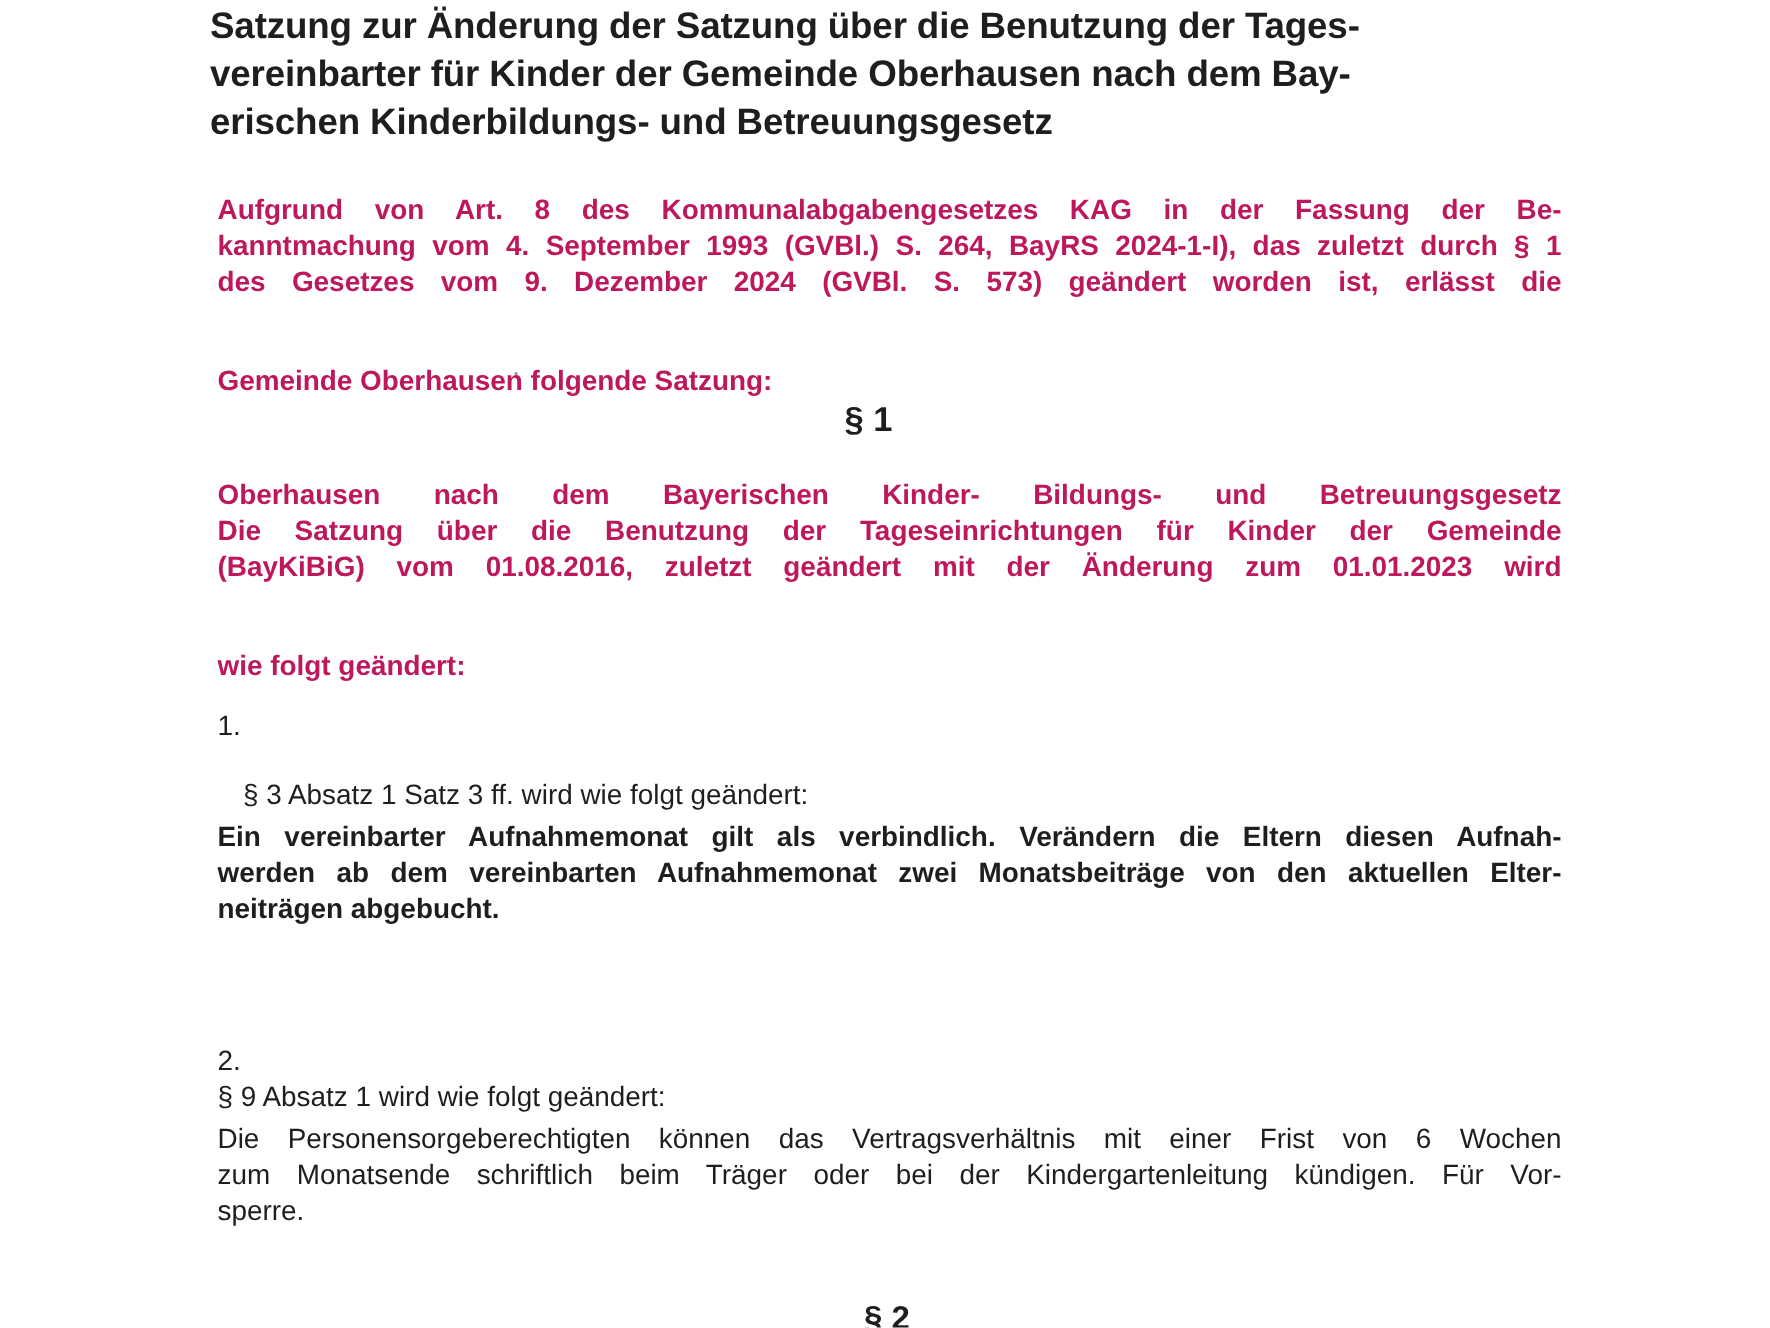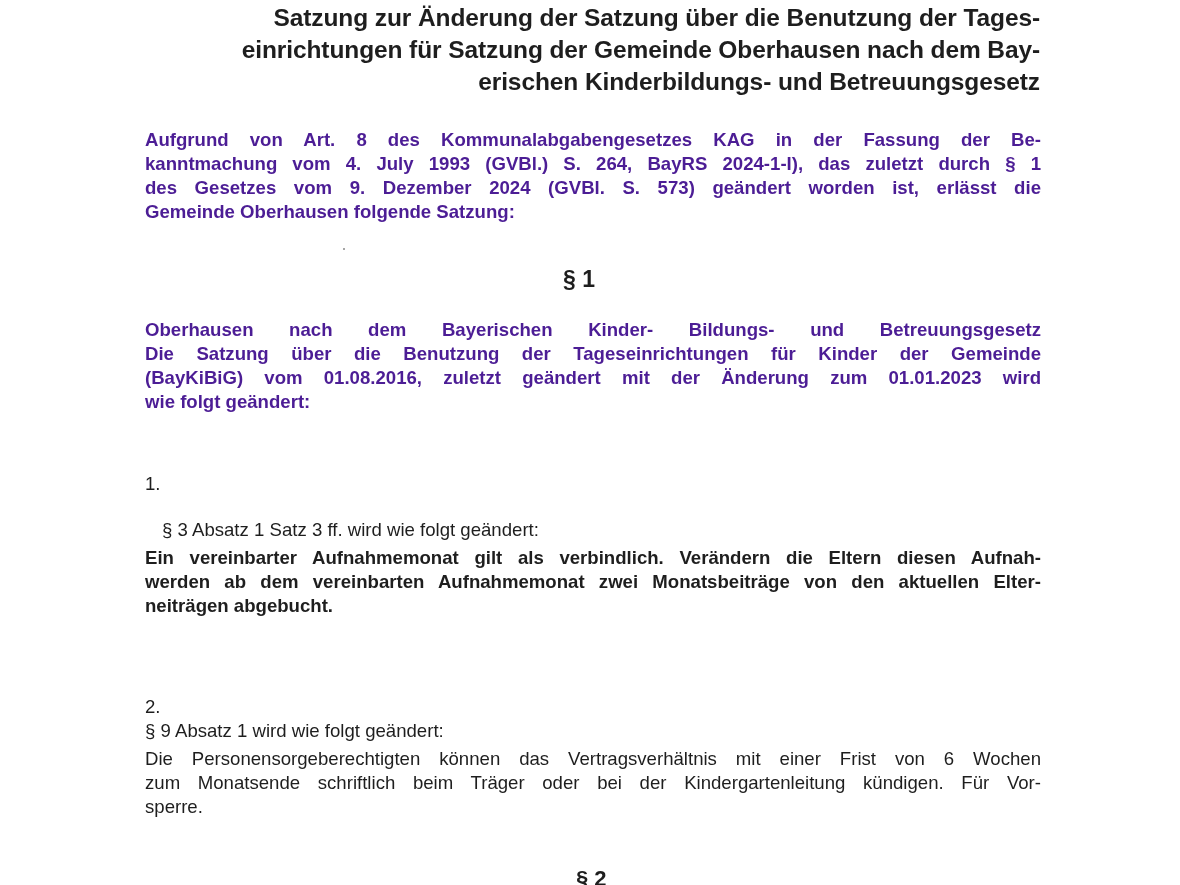--- a/index.html
+++ b/index.html
@@ -20,46 +20,47 @@
       left: 0;
       top: 0;
       width: 1180px;
       height: 885px;
     }
     .title {
       position: absolute;
       left: 140px;
       top: 2px;
       width: 900px;
-      text-align: right;
+      text-align: left;
       font-weight: bold;
       font-size: 24.5px;
       line-height: 32px;
       color: #1e1e1e;
       letter-spacing: -0.1px;
     }
     .title .line { display: block; white-space: nowrap; }
     .bold-para {
       position: absolute;
       left: 145px;
       width: 896px;
       font-weight: bold;
       font-size: 18.6px;
       line-height: 24px;
       text-align: justify;
-      color: #4c1d95;
+      color: #be185d;
     }
     .bold-para .line {
       display: block;
       text-align: justify;
       text-align-last: justify;
       white-space: nowrap;
     }
     .bold-para .line.last {
       text-align-last: left;
+      margin-top: 42px;
     }
     .preamble { top: 128px; }
     .para1 { top: 318px; }
     .section-heading {
       position: absolute;
       font-weight: bold;
       font-size: 23px;
       color: #1e1e1e;
     }
     .sec1 { left: 563px; top: 266px; }
@@ -96,27 +97,27 @@
     .item2-head { top: 719px; }
     .item2-body { top: 747px; }
   </style>
 </head>
 <body>
 
 <div class="page">
 
   <h1 class="title" style="margin:0;">
     <span class="line">Satzung zur Änderung der Satzung über die Benutzung der Tages-</span>
-    <span class="line">einrichtungen für Satzung der Gemeinde Oberhausen nach dem Bay-</span>
+    <span class="line">vereinbarter für Kinder der Gemeinde Oberhausen nach dem Bay-</span>
     <span class="line">erischen Kinderbildungs- und Betreuungsgesetz</span>
   </h1>
 
   <div class="bold-para preamble">
     <span class="line">Aufgrund von Art. 8 des Kommunalabgabengesetzes KAG in der Fassung der Be-</span>
-    <span class="line">kanntmachung vom 4. July 1993 (GVBl.) S. 264, BayRS 2024-1-I), das zuletzt durch § 1</span>
+    <span class="line">kanntmachung vom 4. September 1993 (GVBl.) S. 264, BayRS 2024-1-I), das zuletzt durch § 1</span>
     <span class="line">des Gesetzes vom 9. Dezember 2024 (GVBl. S. 573) geändert worden ist, erlässt die</span>
     <span class="line last">Gemeinde Oberhausen folgende Satzung:</span>
   </div>
 
   <div class="stray-dot"></div>
 
   <div class="section-heading sec1">§ 1</div>
 
   <div class="bold-para para1">
     <span class="line">Oberhausen nach dem Bayerischen Kinder- Bildungs- und Betreuungsgesetz</span>

